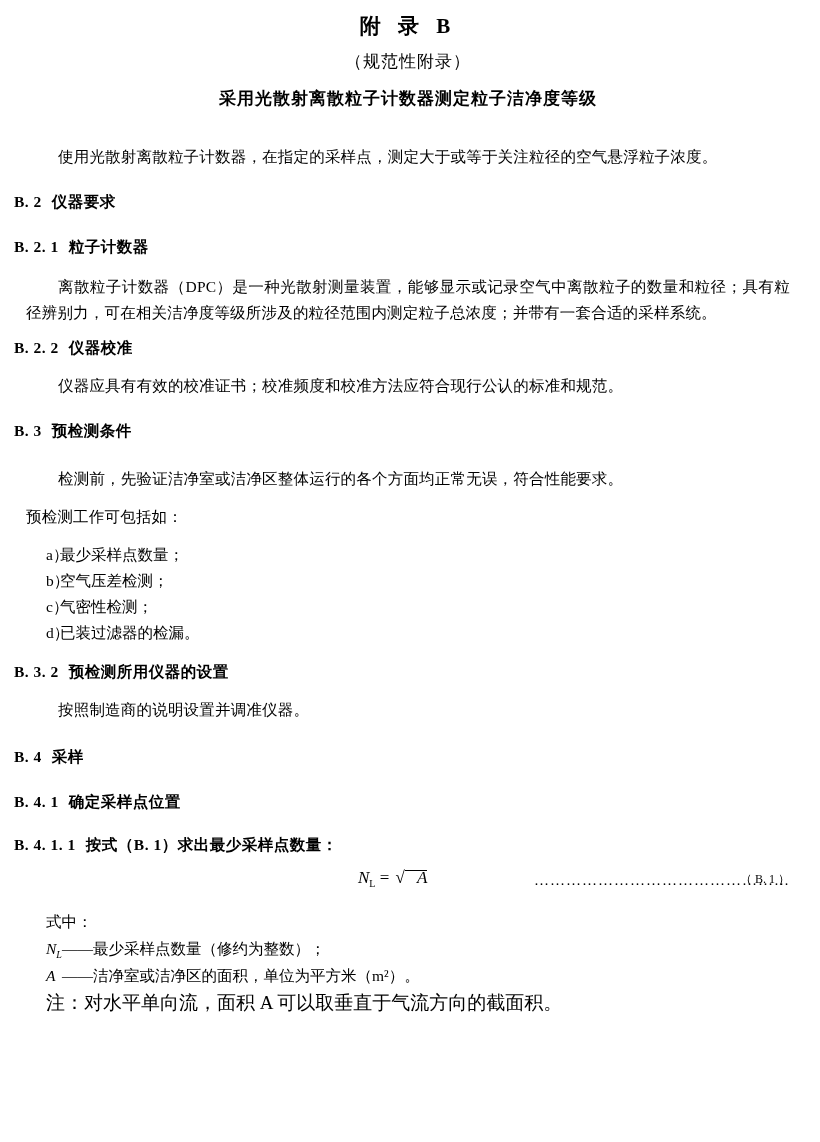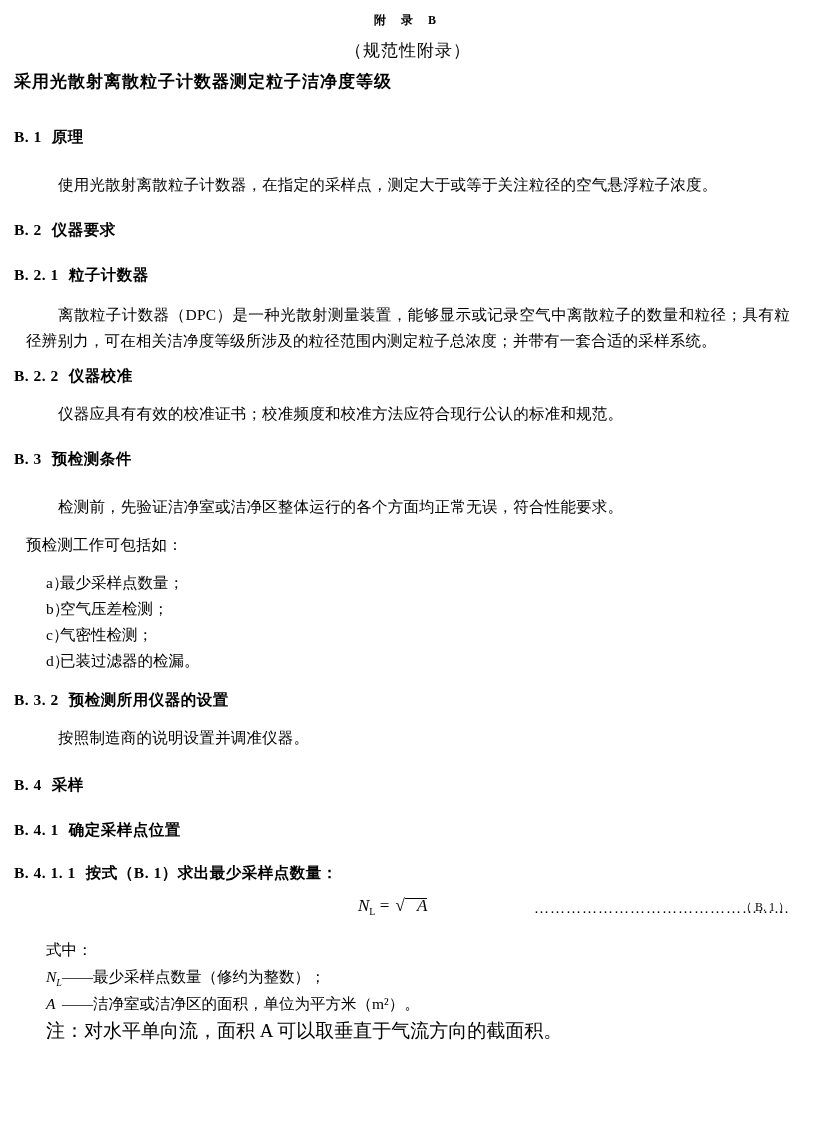--- a/index.html
+++ b/index.html
@@ -22,37 +22,38 @@
     padding: 0;
     box-sizing: border-box;
   }
   .inner {
     padding: 8px 18px 0 14px;
   }
   
   .appendix-title {
     text-align: center;
     font-weight: bold;
-    font-size: 12px;
+    font-size: 21px;
     letter-spacing: 6px;
     margin-top: 4px;
     margin-bottom: 0;
     font-family: "Liberation Serif", "DejaVu Serif", serif;
   }
   .appendix-sub {
     text-align: center;
     font-size: 17px;
     margin-top: 10px;
     margin-bottom: 0;
     letter-spacing: 1px;
   }
   .appendix-name {
+    text-align: center;
     font-weight: bold;
     font-size: 17px;
-    margin-top: 8px;
+    margin-top: 14px;
     margin-bottom: 0;
     letter-spacing: 1px;
   }
   
   .h2 {
     font-weight: bold;
     font-size: 15.5px;
     margin: 0;
     letter-spacing: 0.5px;
   }
@@ -185,23 +186,20 @@
 <body>
 
 <div class="page">
   <div class="inner">
 
     <div class="appendix-title">附 录 B</div>
     <div class="appendix-sub">（规范性附录）</div>
     <div class="appendix-name">采用光散射离散粒子计数器测定粒子洁净度等级</div>
 
     <div class="block" style="margin-top:34px;">
-      <div class="h2">
-        <span class="num">B. 1</span><span>原理</span>
-      </div>
       <div class="p indent" style="margin-top:24px;">使用光散射离散粒子计数器，在指定的采样点，测定大于或等于关注粒径的空气悬浮粒子浓度。</div>
     </div>
 
     <div class="block" style="margin-top:22px;">
       <div class="h2">
         <span class="num">B. 2</span><span>仪器要求</span>
       </div>
     </div>
 
     <div class="block" style="margin-top:24px;">

